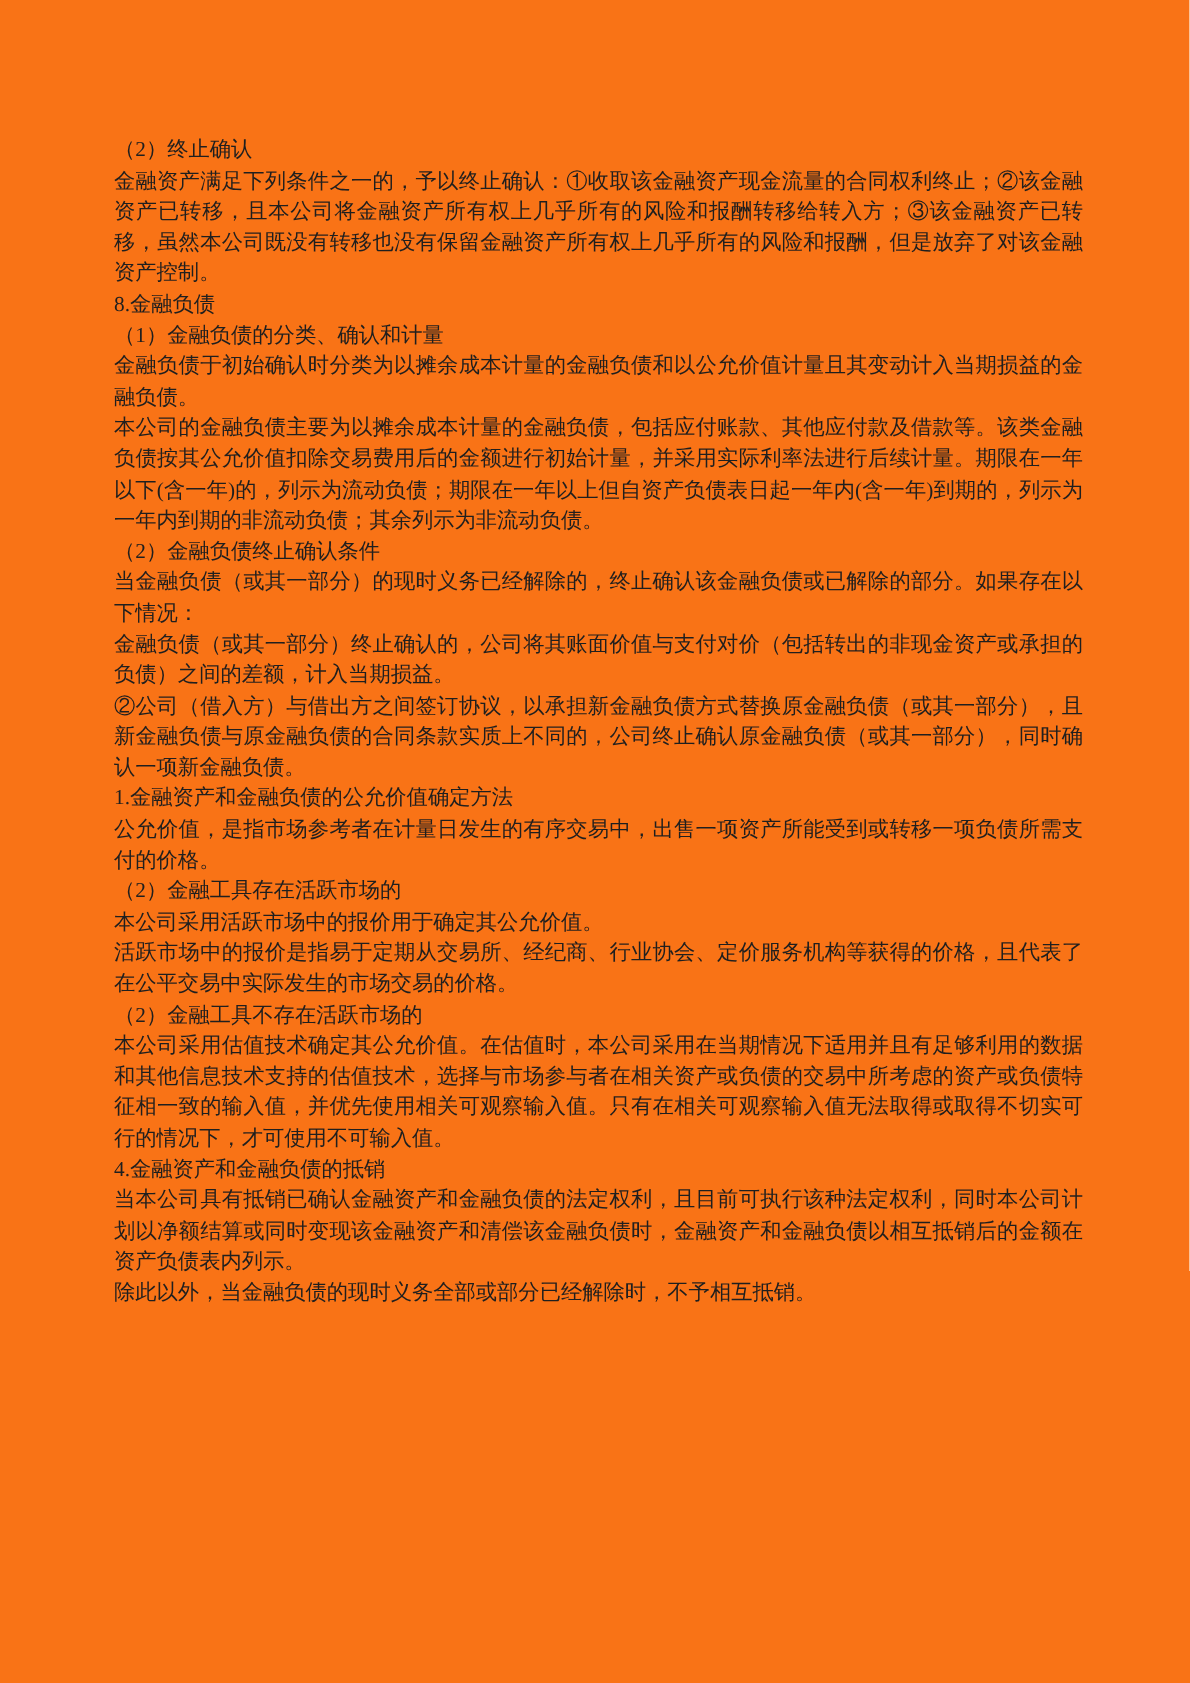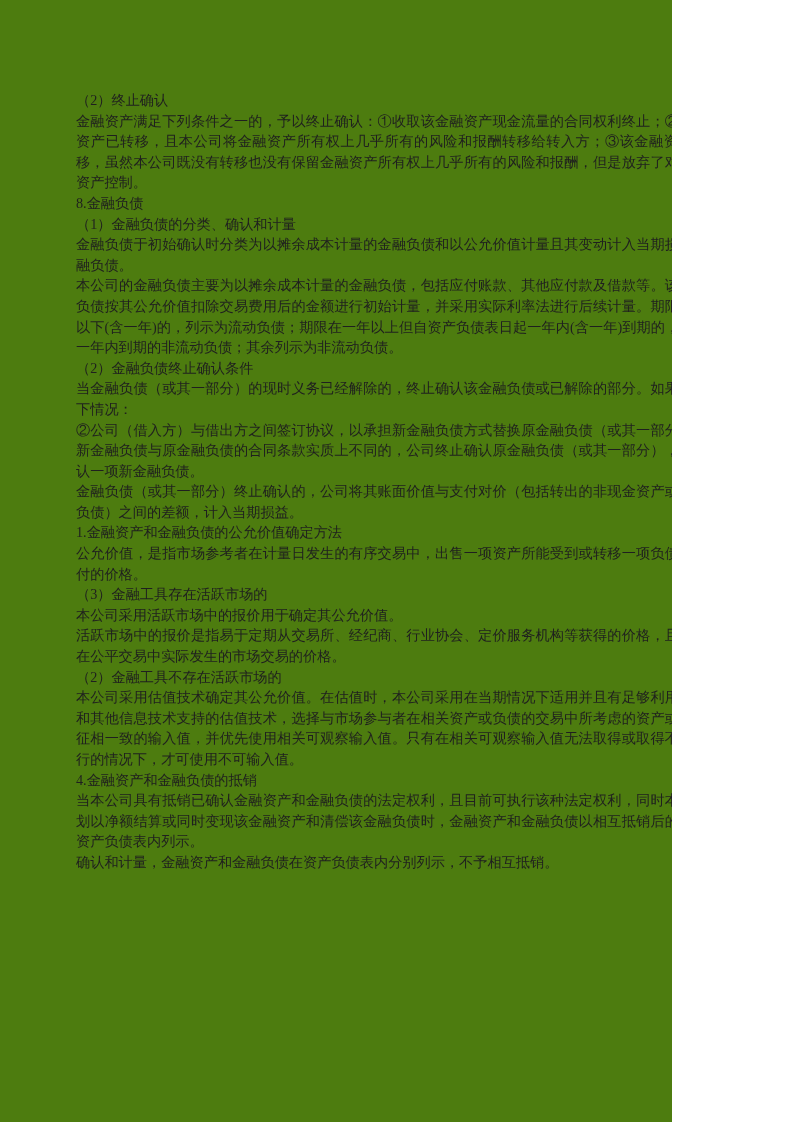--- a/index.html
+++ b/index.html
@@ -2,23 +2,23 @@
 <html><head>
 <meta charset="utf-8">
 <style>
   html, body {
     margin: 0;
     padding: 0;
     background: #ffffff;
   }
   .page {
     position: relative;
-    width: 672px;
+    width: 793px;
     height: 1122px;
-    background: #4d7c0f;
+    background: #f97316;
     overflow: hidden;
     font-family: "Liberation Serif", "DejaVu Serif", serif;
   }
   .content {
     position: absolute;
     left: 76px;
     top: 90px;
     width: 646px;
     color: #1f1f1f;
     font-size: 14.2px;
@@ -37,26 +37,26 @@
 <div class="page">
   <div class="content">
     <p>（2）终止确认</p>
     <p>金融资产满足下列条件之一的，予以终止确认：①收取该金融资产现金流量的合同权利终止；②该金融资产已转移，且本公司将金融资产所有权上几乎所有的风险和报酬转移给转入方；③该金融资产已转移，虽然本公司既没有转移也没有保留金融资产所有权上几乎所有的风险和报酬，但是放弃了对该金融资产控制。</p>
     <p>8.金融负债</p>
     <p>（1）金融负债的分类、确认和计量</p>
     <p>金融负债于初始确认时分类为以摊余成本计量的金融负债和以公允价值计量且其变动计入当期损益的金融负债。</p>
     <p>本公司的金融负债主要为以摊余成本计量的金融负债，包括应付账款、其他应付款及借款等。该类金融负债按其公允价值扣除交易费用后的金额进行初始计量，并采用实际利率法进行后续计量。期限在一年以下(含一年)的，列示为流动负债；期限在一年以上但自资产负债表日起一年内(含一年)到期的，列示为一年内到期的非流动负债；其余列示为非流动负债。</p>
     <p>（2）金融负债终止确认条件</p>
     <p>当金融负债（或其一部分）的现时义务已经解除的，终止确认该金融负债或已解除的部分。如果存在以下情况：</p>
+    <p>金融负债（或其一部分）终止确认的，公司将其账面价值与支付对价（包括转出的非现金资产或承担的负债）之间的差额，计入当期损益。</p>
     <p>②公司（借入方）与借出方之间签订协议，以承担新金融负债方式替换原金融负债（或其一部分），且新金融负债与原金融负债的合同条款实质上不同的，公司终止确认原金融负债（或其一部分），同时确认一项新金融负债。</p>
-    <p>金融负债（或其一部分）终止确认的，公司将其账面价值与支付对价（包括转出的非现金资产或承担的负债）之间的差额，计入当期损益。</p>
     <p>1.金融资产和金融负债的公允价值确定方法</p>
     <p>公允价值，是指市场参考者在计量日发生的有序交易中，出售一项资产所能受到或转移一项负债所需支付的价格。</p>
-    <p>（3）金融工具存在活跃市场的</p>
+    <p>（2）金融工具存在活跃市场的</p>
     <p>本公司采用活跃市场中的报价用于确定其公允价值。</p>
     <p>活跃市场中的报价是指易于定期从交易所、经纪商、行业协会、定价服务机构等获得的价格，且代表了在公平交易中实际发生的市场交易的价格。</p>
     <p>（2）金融工具不存在活跃市场的</p>
     <p>本公司采用估值技术确定其公允价值。在估值时，本公司采用在当期情况下适用并且有足够利用的数据和其他信息技术支持的估值技术，选择与市场参与者在相关资产或负债的交易中所考虑的资产或负债特征相一致的输入值，并优先使用相关可观察输入值。只有在相关可观察输入值无法取得或取得不切实可行的情况下，才可使用不可输入值。</p>
     <p>4.金融资产和金融负债的抵销</p>
     <p>当本公司具有抵销已确认金融资产和金融负债的法定权利，且目前可执行该种法定权利，同时本公司计划以净额结算或同时变现该金融资产和清偿该金融负债时，金融资产和金融负债以相互抵销后的金额在资产负债表内列示。</p>
-    <p>确认和计量，金融资产和金融负债在资产负债表内分别列示，不予相互抵销。</p>
+    <p>除此以外，当金融负债的现时义务全部或部分已经解除时，不予相互抵销。</p>
   </div>
 </div>
 
 </body></html>

